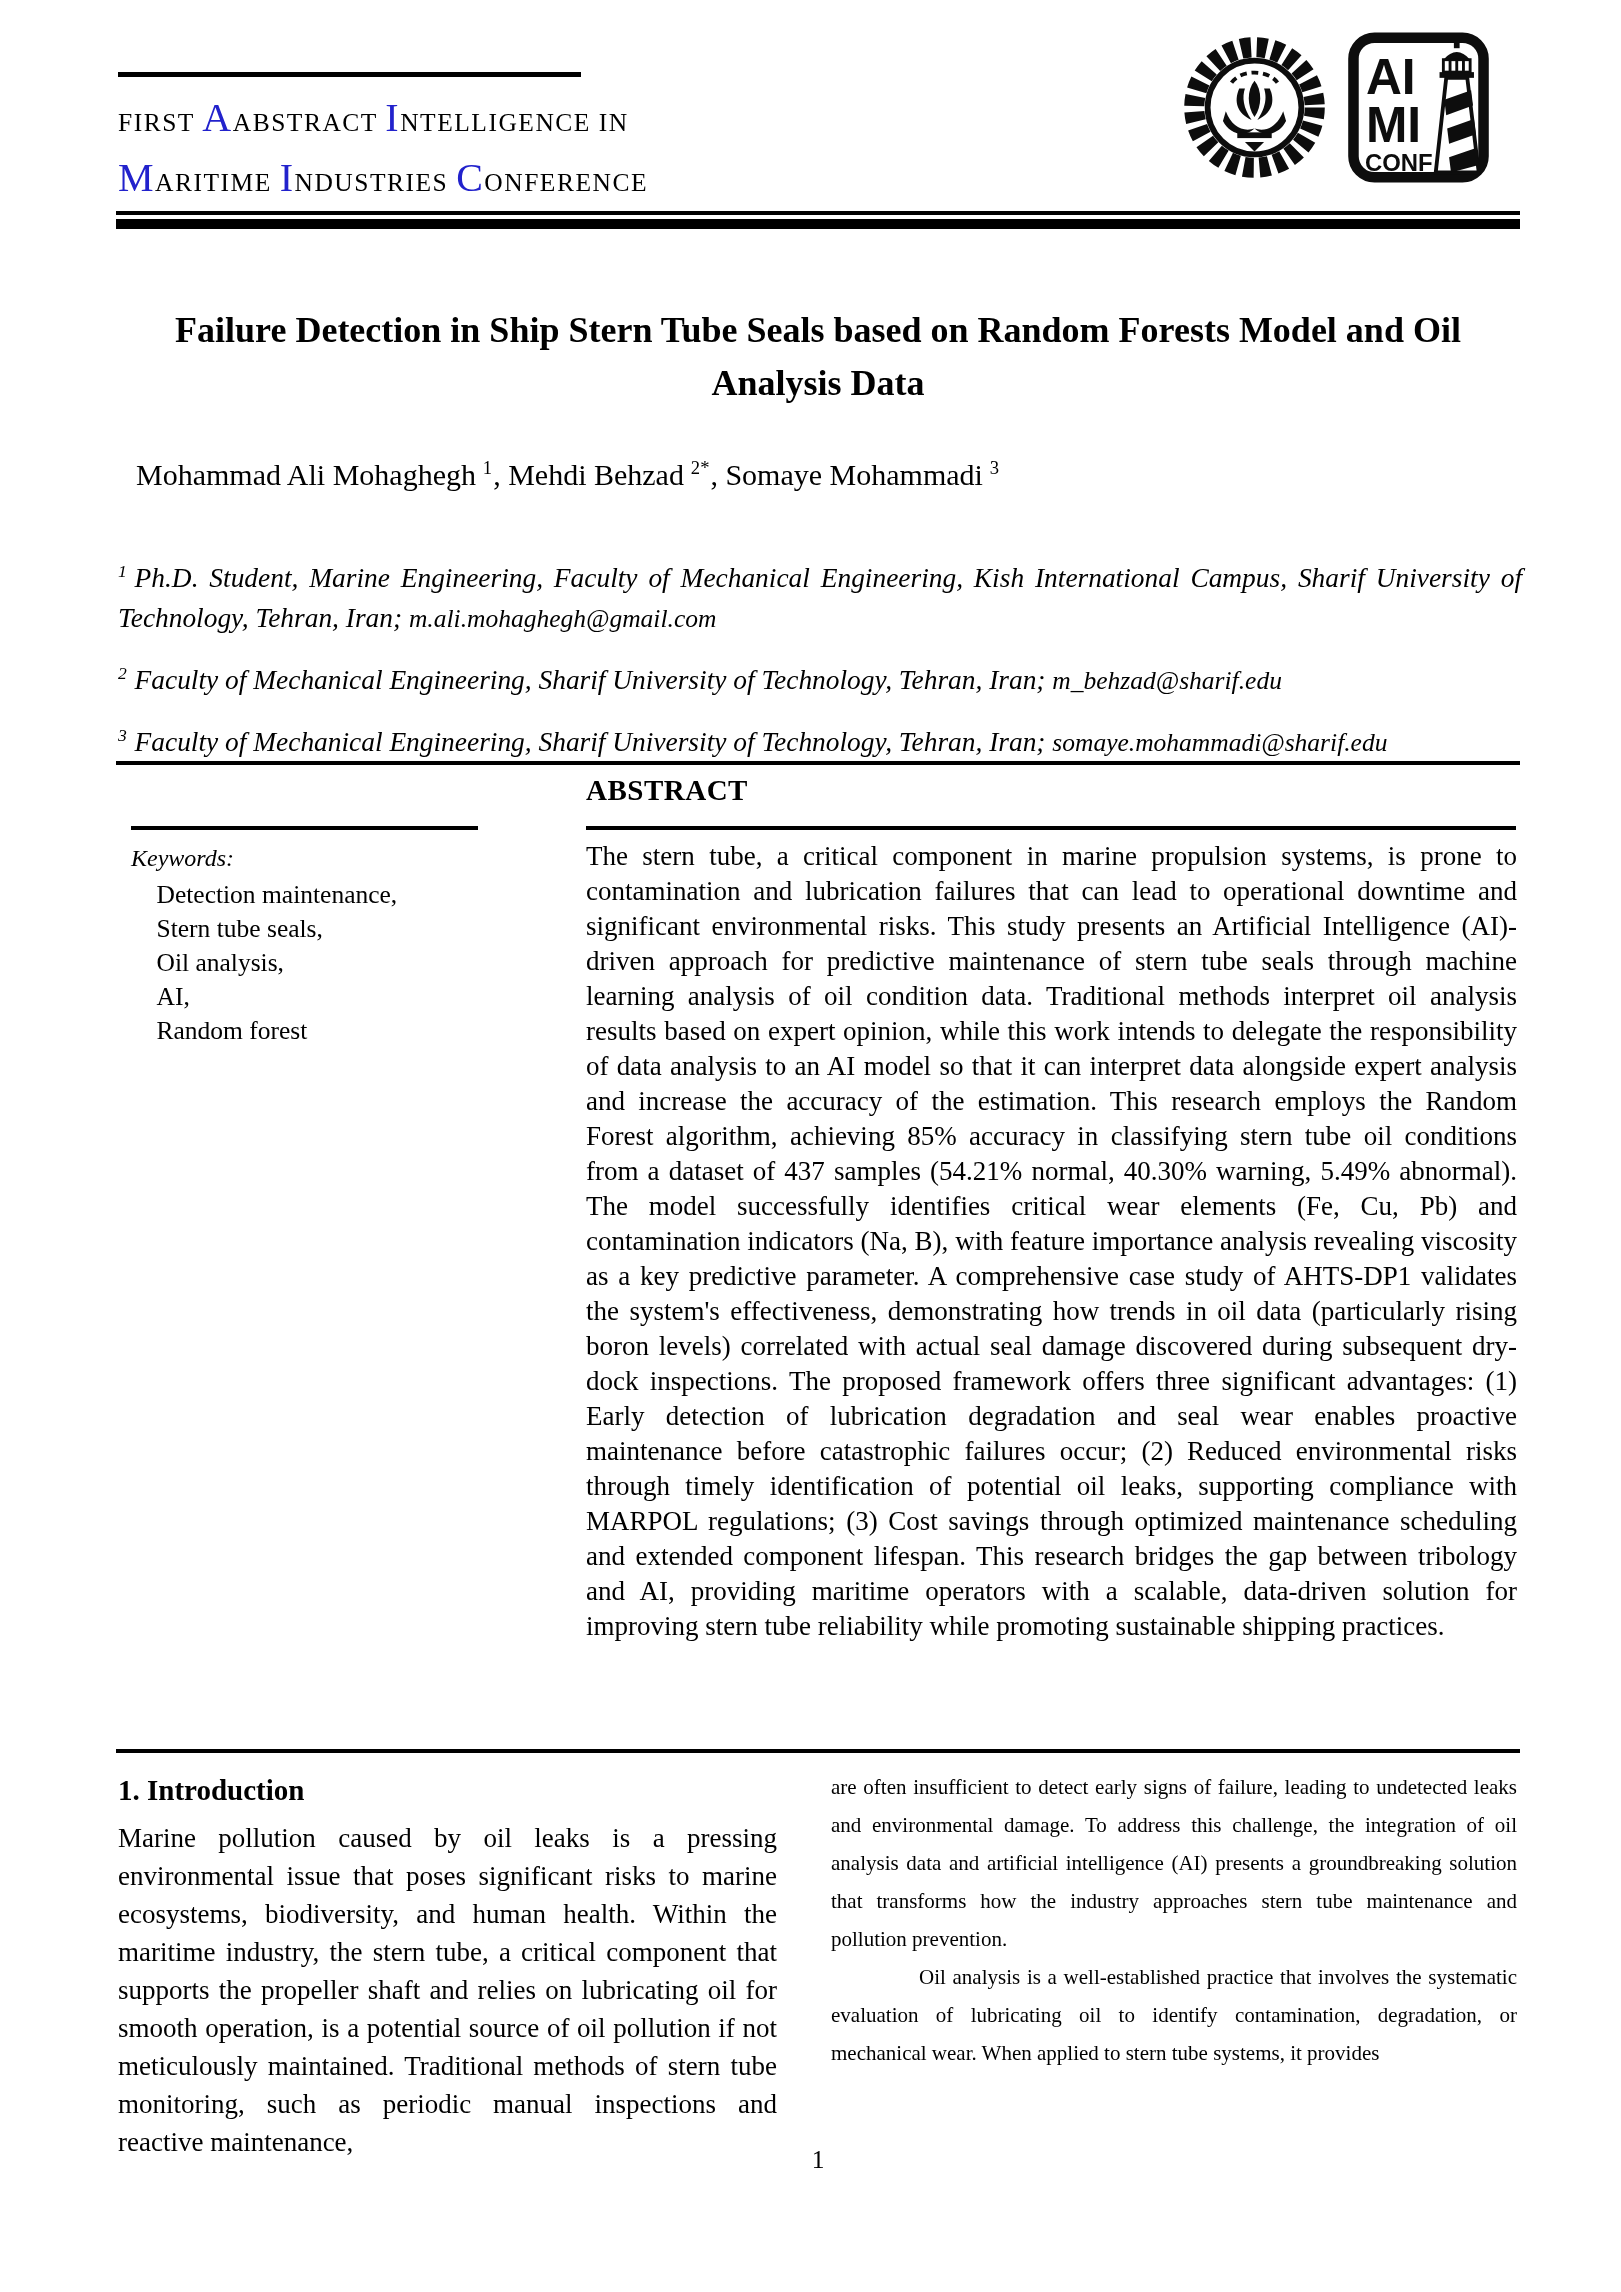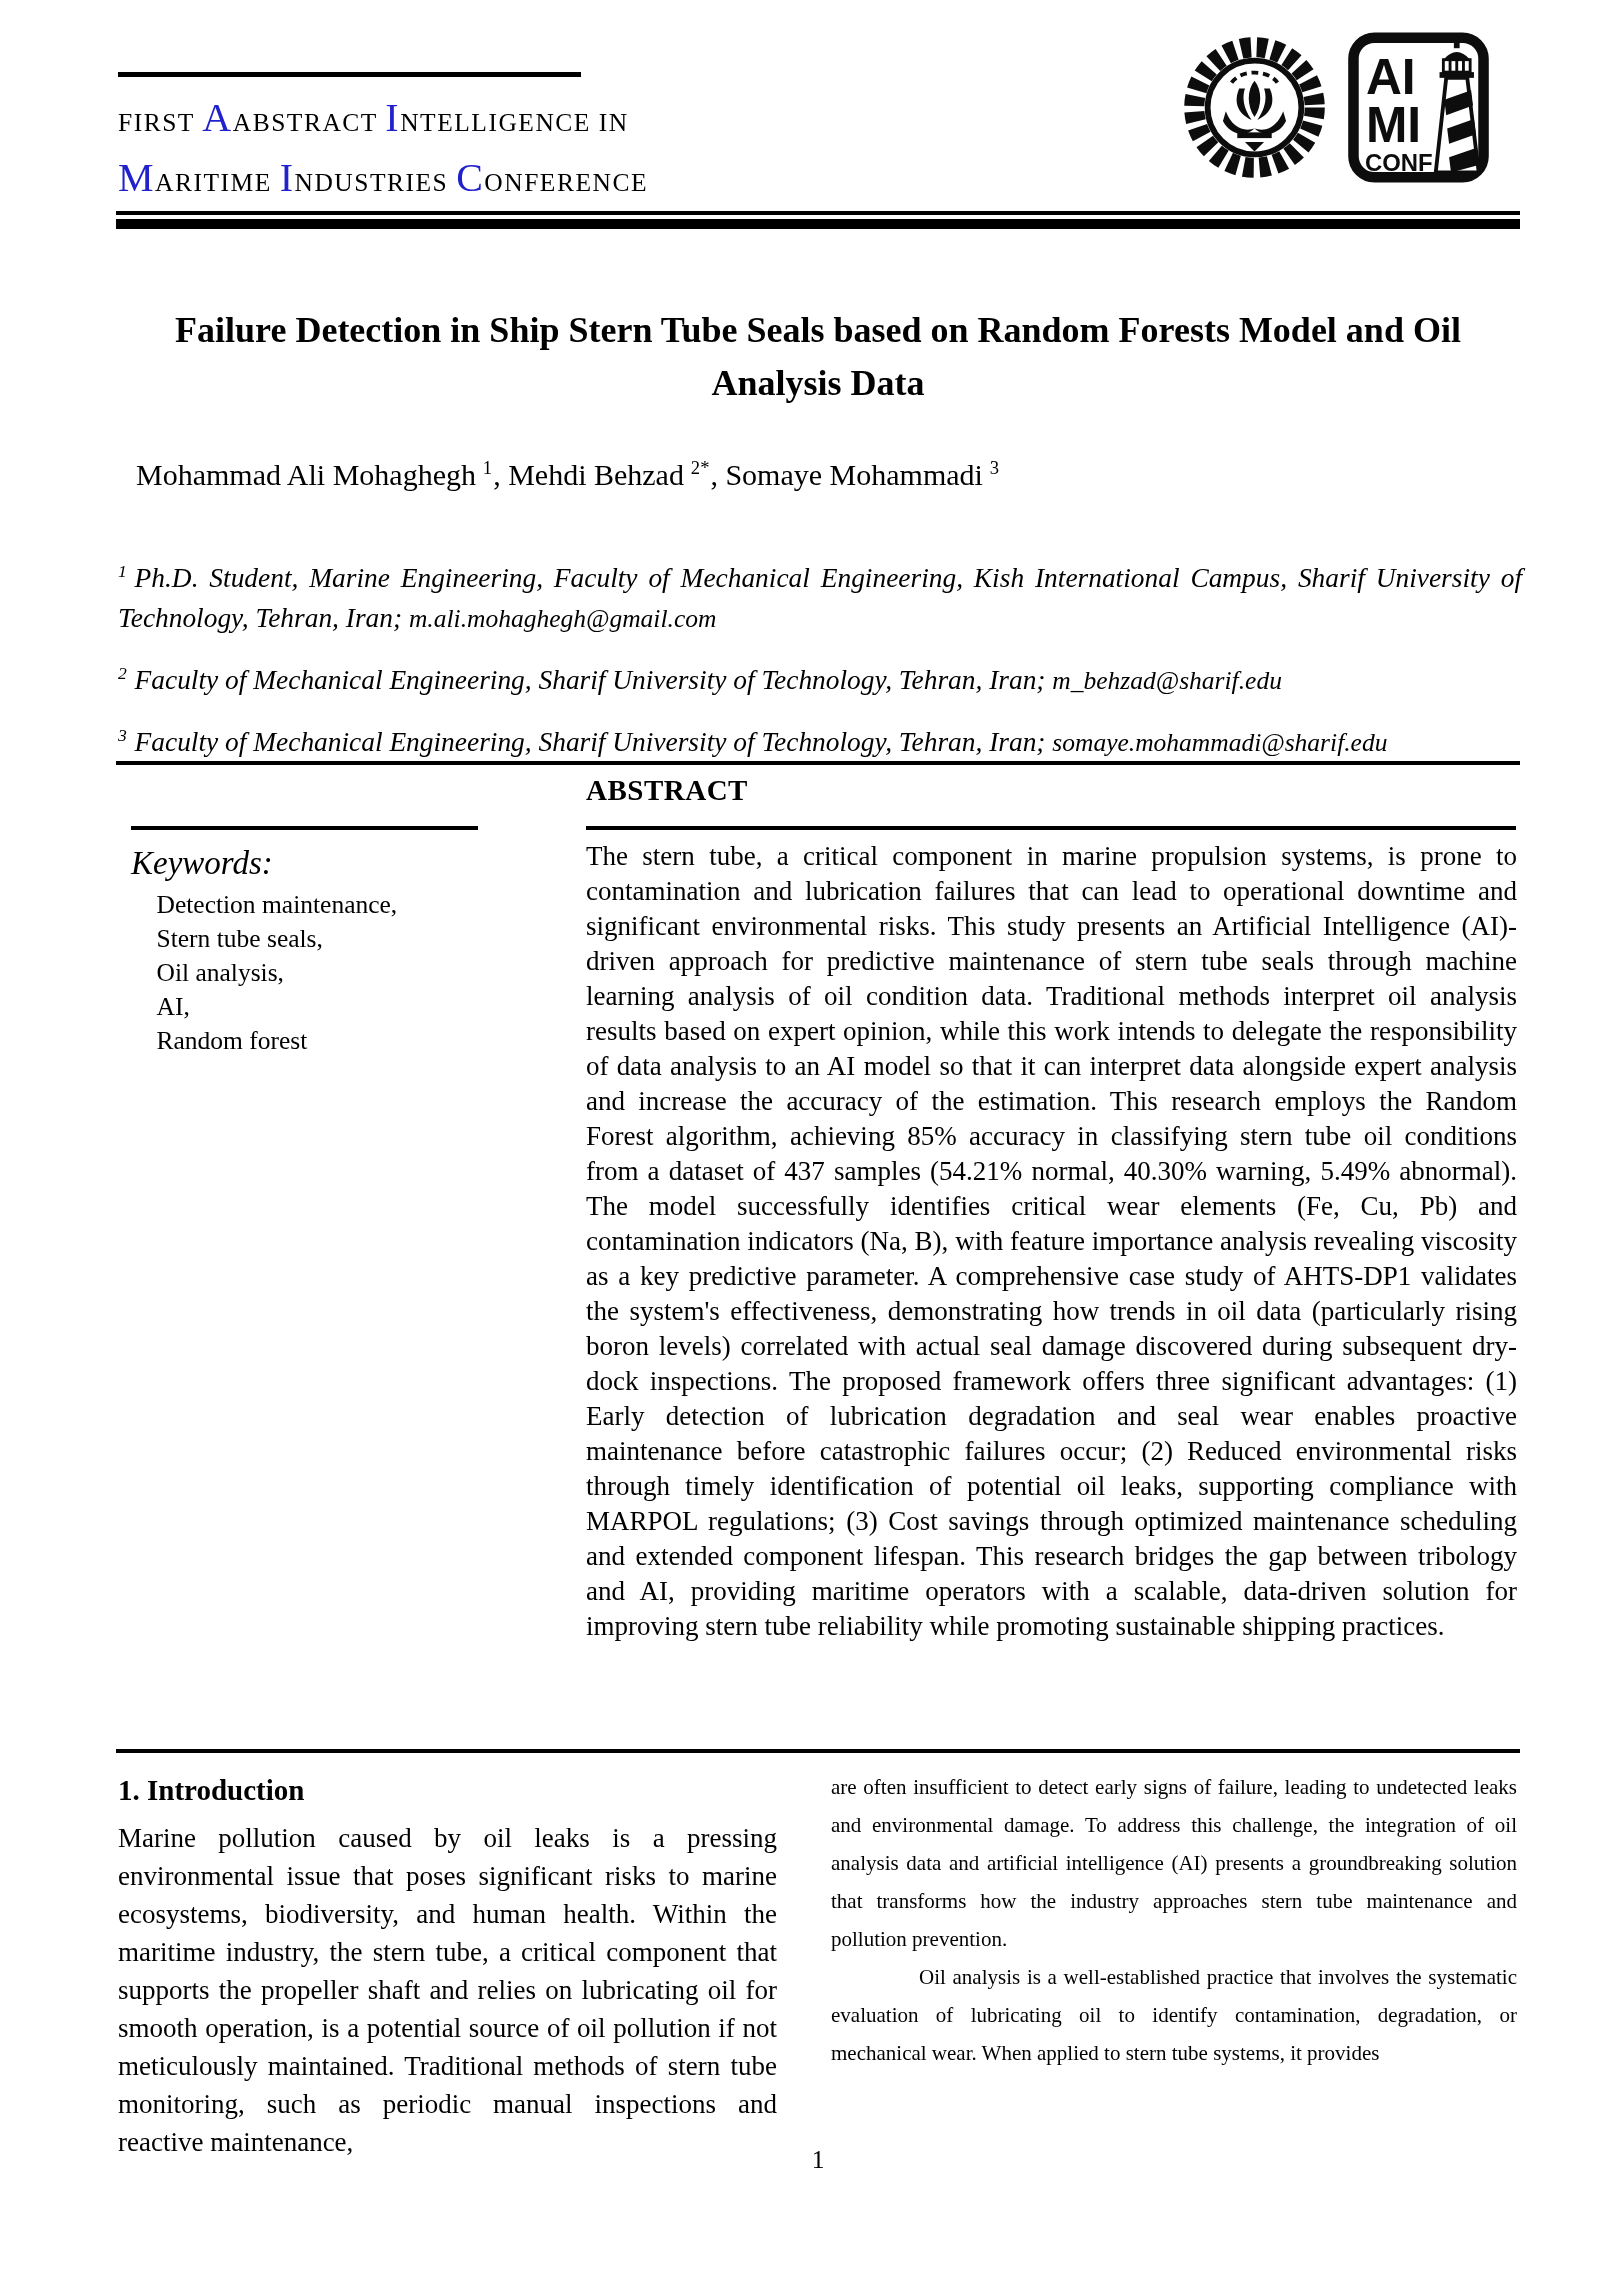--- a/index.html
+++ b/index.html
@@ -29,21 +29,21 @@
   .authors sup{font-size:18.6px; vertical-align:super; margin-left:6.9px; margin-right:1px;}
 
   .affiliations{position:absolute; left:118px; top:551px; width:1404px;}
   .affil{font-style:italic; font-size:27.4px; line-height:40px; text-align:justify; margin:0 0 13.7px 0;}
   .affil sup{font-size:17.6px; vertical-align:super; margin-right:7.8px;}
   .affil .email{font-size:25.5px;}
 
   
   .abstract-heading{position:absolute; left:586px; top:774px; font-size:29px; font-weight:bold; letter-spacing:0.5px; margin:0;}
   .keywords{position:absolute; left:131px; top:845px; width:343px;}
-  .keywords .kw-label{font-style:italic; font-size:33px; margin-bottom:5.9px;}
+  .keywords .kw-label{font-style:italic; font-size:24px; margin-bottom:5.9px;}
   .keywords .kw-item{font-size:25.5px; line-height:34px; padding-left:25.5px;}
   .abstract-body{
     position:absolute; left:586px; top:839px; width:931px;
     font-size:27px; line-height:35px; text-align:justify; margin:0;
   }
 
   
   .intro-heading{position:absolute; left:118px; top:1774px; font-size:29px; font-weight:bold; margin:0;}
   .col-left{
     position:absolute; left:118px; top:1819px; width:659px;

